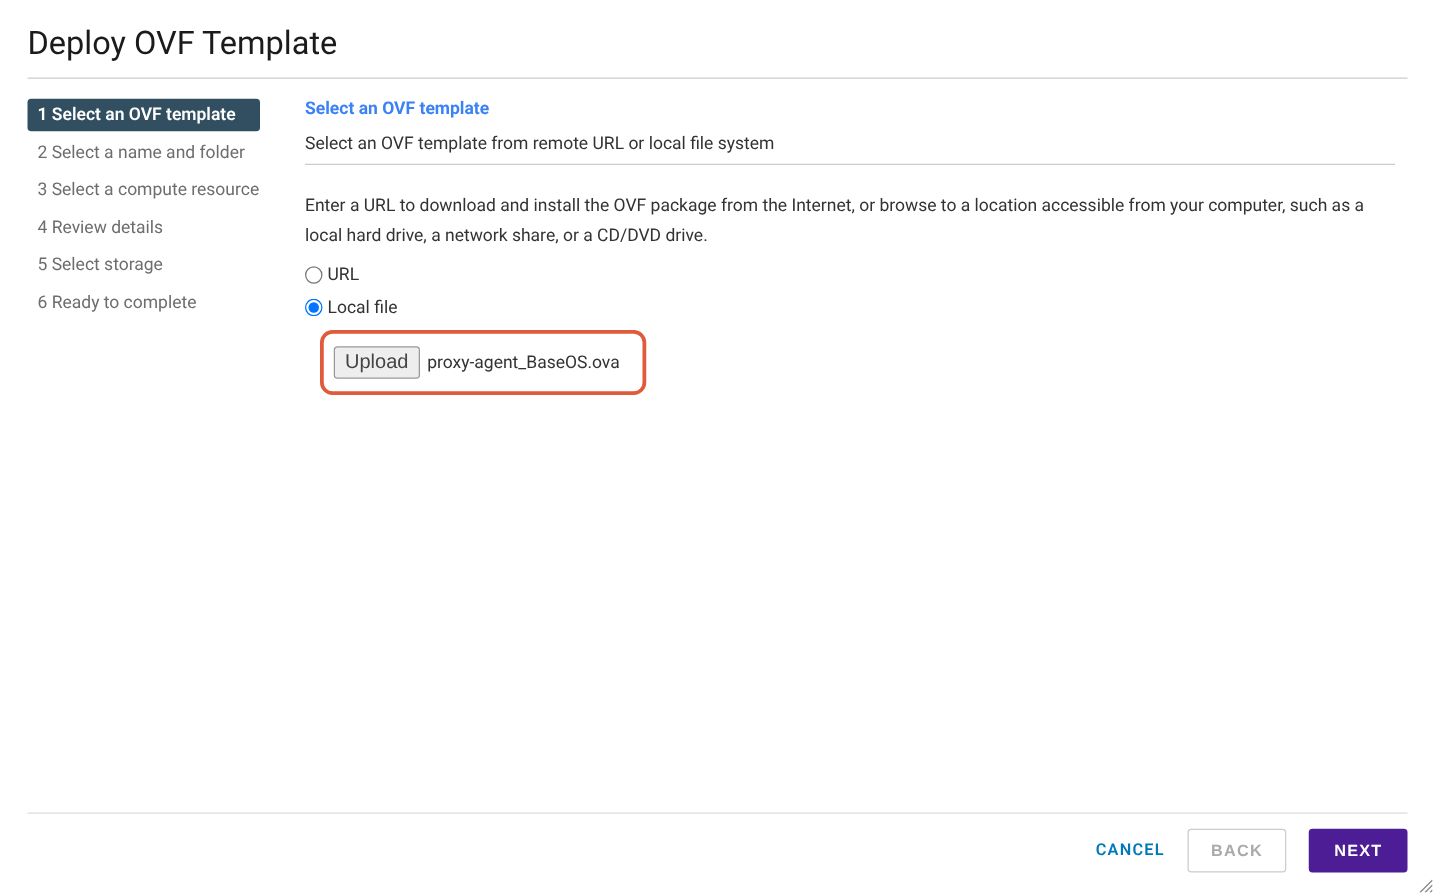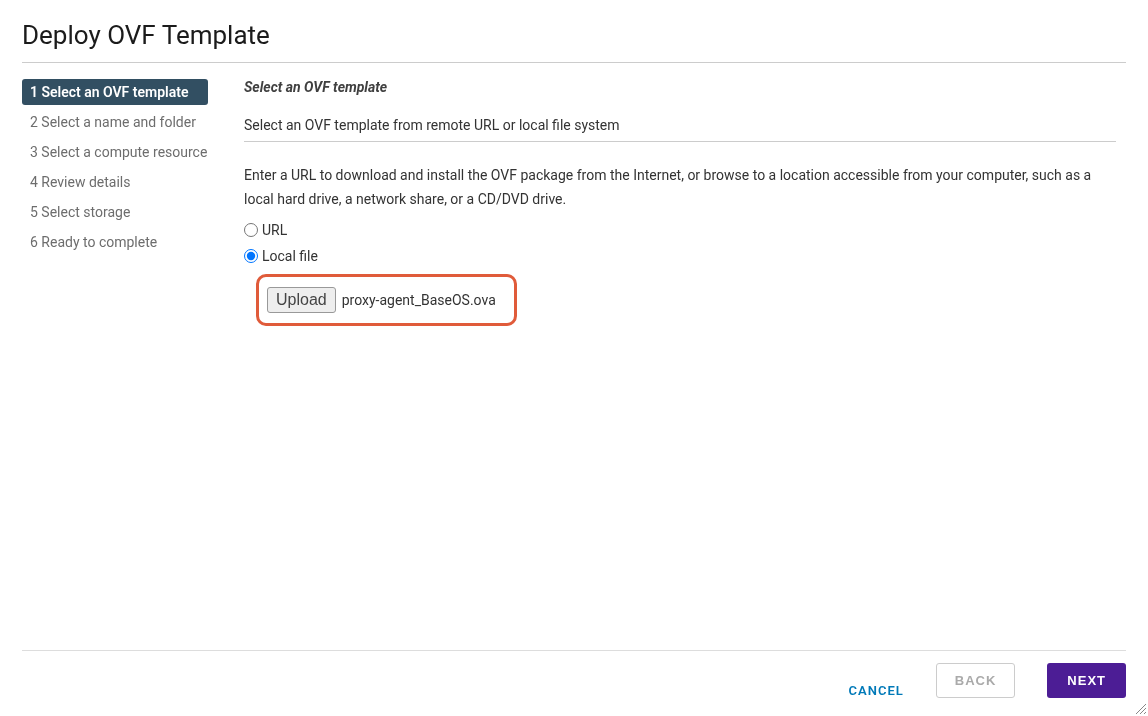--- a/index.html
+++ b/index.html
@@ -49,23 +49,22 @@
       color: #fff;
       font-weight: 600;
     }
     .content-area {
       flex: 1;
       padding-right: 10px;
     }
     .content-title {
       font-size: 14px;
       font-weight: 700;
-      color: #404040;
-      margin-bottom: 22px;
-      font-style: italic;
+      color: #3b82f6;
+      margin-bottom: 12px;
     }
     .content-subtitle {
       font-size: 14px;
       color: #333;
       margin-bottom: 8px;
     }
     .content-sep {
       border: none;
       border-top: 1px solid #ccc;
       margin-bottom: 14px;
@@ -130,22 +129,22 @@
     }
     .footer-bar {
       position: absolute;
       bottom: 18px;
       right: 22px;
       left: 22px;
       border-top: 1px solid #ddd;
       padding-top: 12px;
       display: flex;
       justify-content: flex-end;
-      align-items: flex-end;
-      gap: 32px;
+      align-items: center;
+      gap: 18px;
     }
     .cancel-link {
       color: #0079b8;
       font-size: 13px;
       font-weight: 600;
       letter-spacing: 1px;
       cursor: pointer;
     }
     .back-btn {
       background: #fff;

